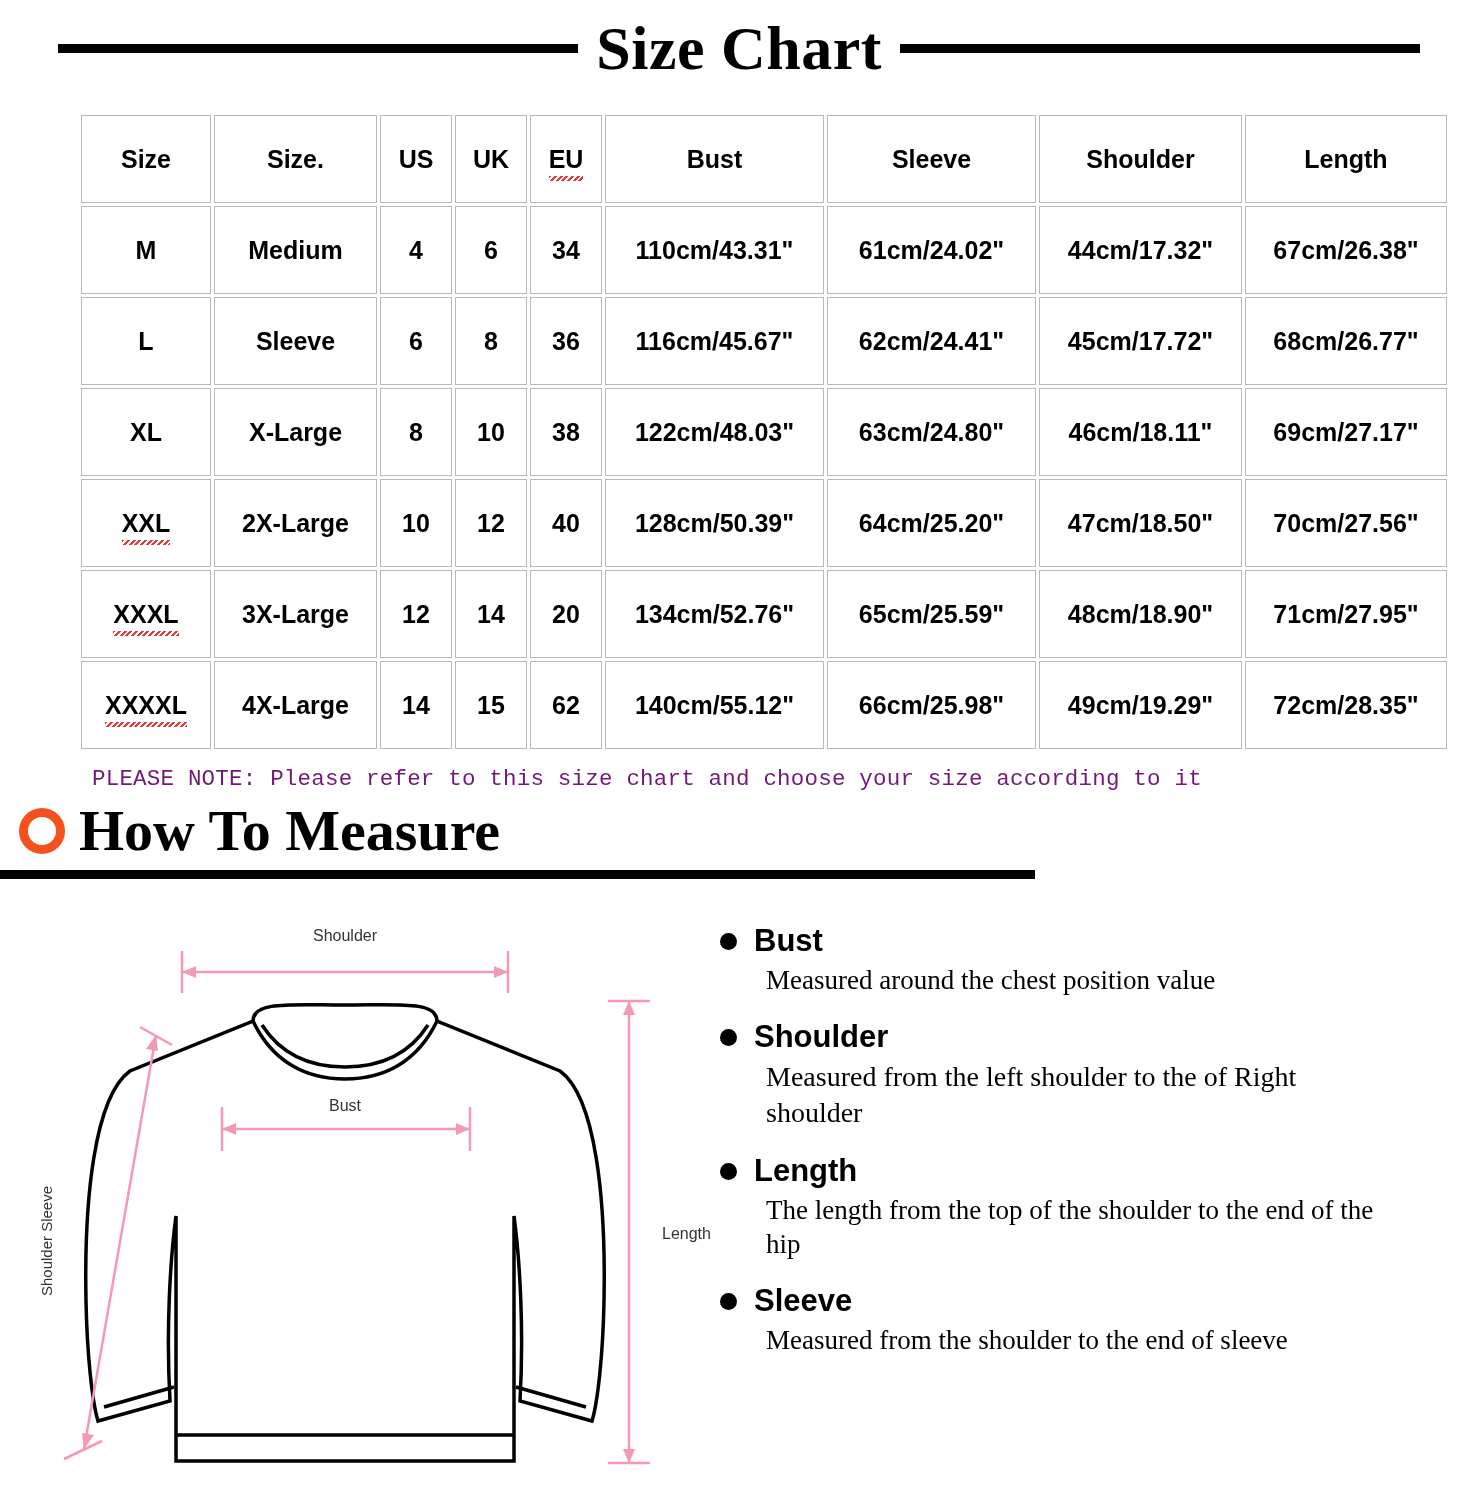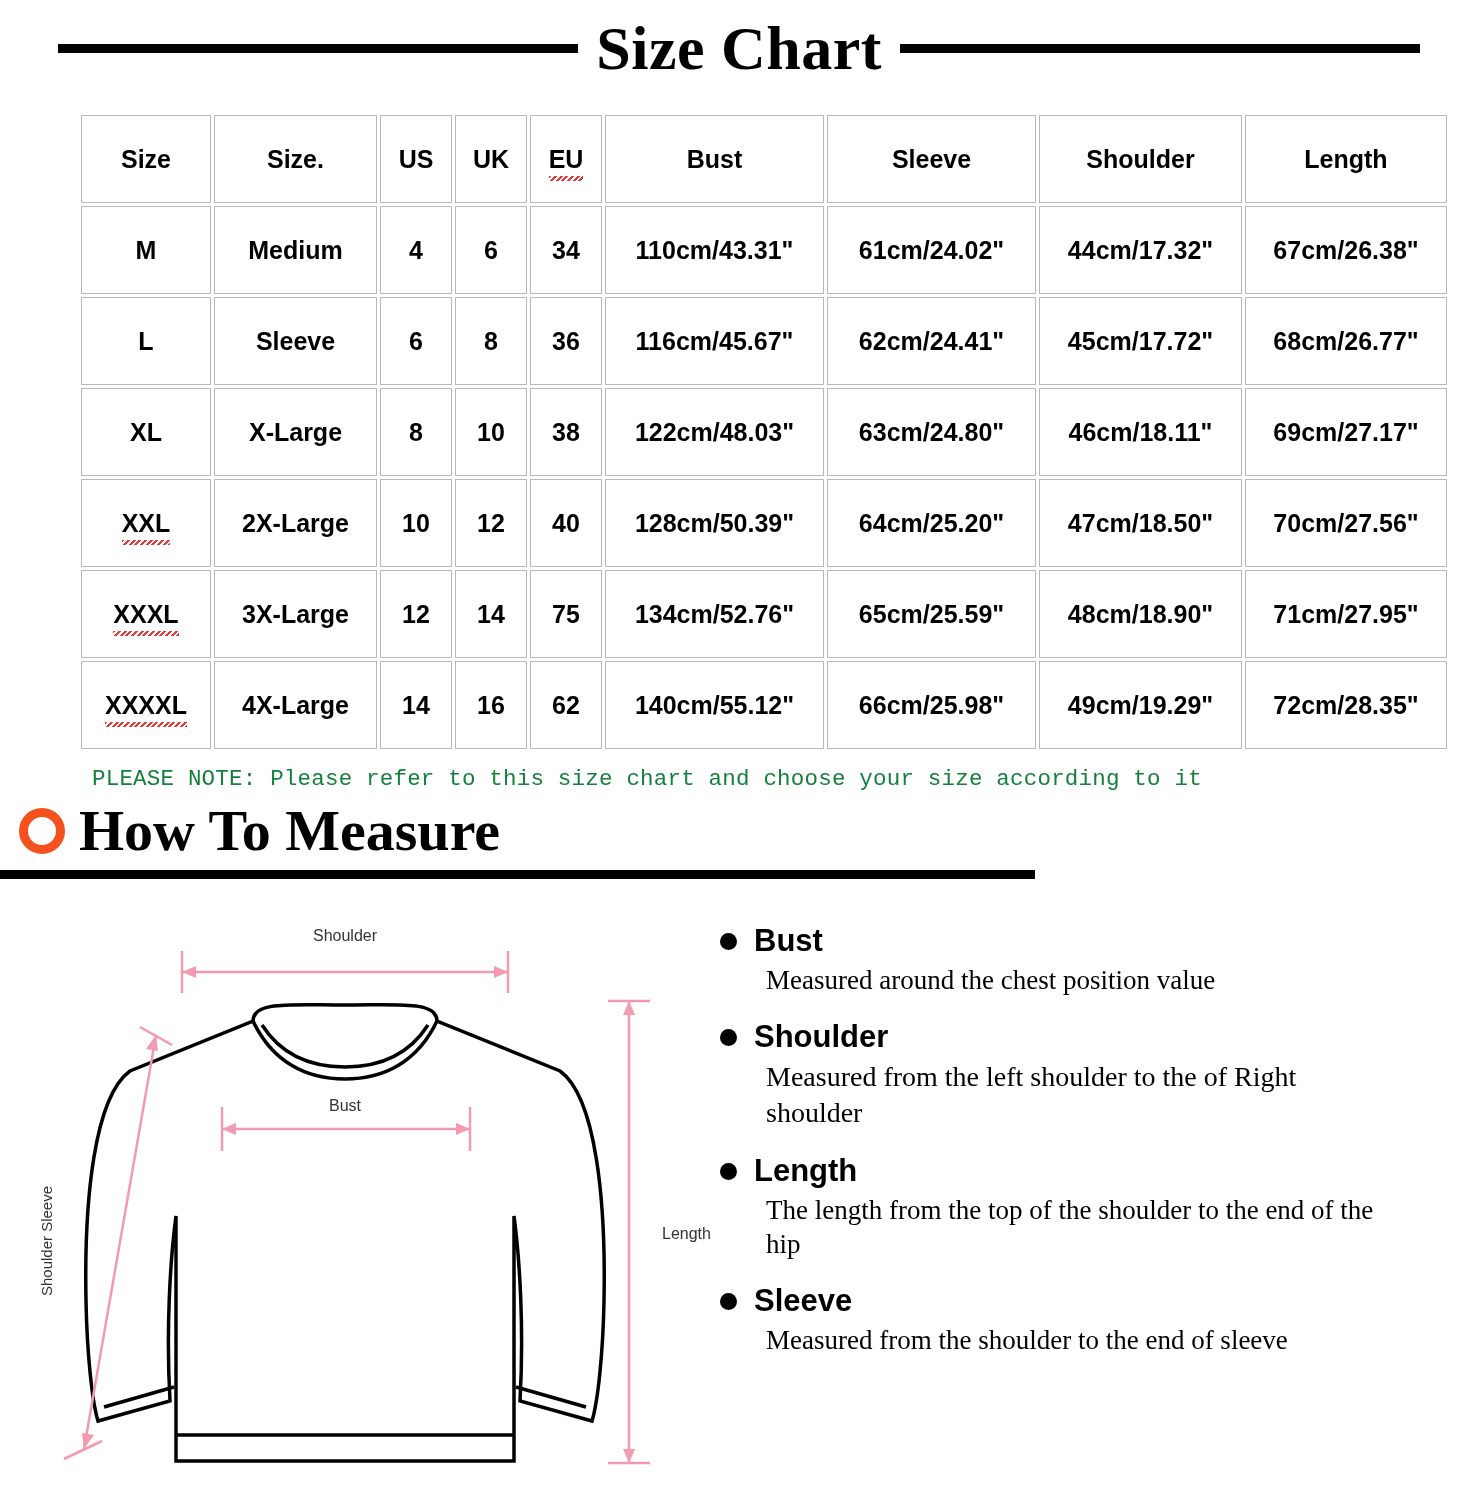--- a/index.html
+++ b/index.html
@@ -88,21 +88,21 @@
     bottom: -7px;
     height: 5px;
     background-image:
       repeating-linear-gradient(135deg, #e03131 0 2px, transparent 2px 4px);
     opacity: 0.95;
   }
 
   
   .note {
     margin: 14px 0 0 92px;
-    color: #15803d;
+    color: #701a75;
     font-family: "Liberation Mono", monospace;
     font-size: 22.5px;
     letter-spacing: 0.2px;
   }
 
   
   .howto-row {
     margin: 10px 0 0 0;
     display: flex;
     align-items: center;
@@ -252,31 +252,31 @@
         <td>128cm/50.39"</td>
         <td>64cm/25.20"</td>
         <td>47cm/18.50"</td>
         <td>70cm/27.56"</td>
       </tr>
       <tr>
         <td><span class="squig">XXXL</span></td>
         <td>3X-Large</td>
         <td>12</td>
         <td>14</td>
-        <td>75</td>
+        <td>20</td>
         <td>134cm/52.76"</td>
         <td>65cm/25.59"</td>
         <td>48cm/18.90"</td>
         <td>71cm/27.95"</td>
       </tr>
       <tr>
         <td><span class="squig">XXXXL</span></td>
         <td>4X-Large</td>
         <td>14</td>
-        <td>16</td>
+        <td>15</td>
         <td>62</td>
         <td>140cm/55.12"</td>
         <td>66cm/25.98"</td>
         <td>49cm/19.29"</td>
         <td>72cm/28.35"</td>
       </tr>
     </tbody>
   </table>
 </div>
 

